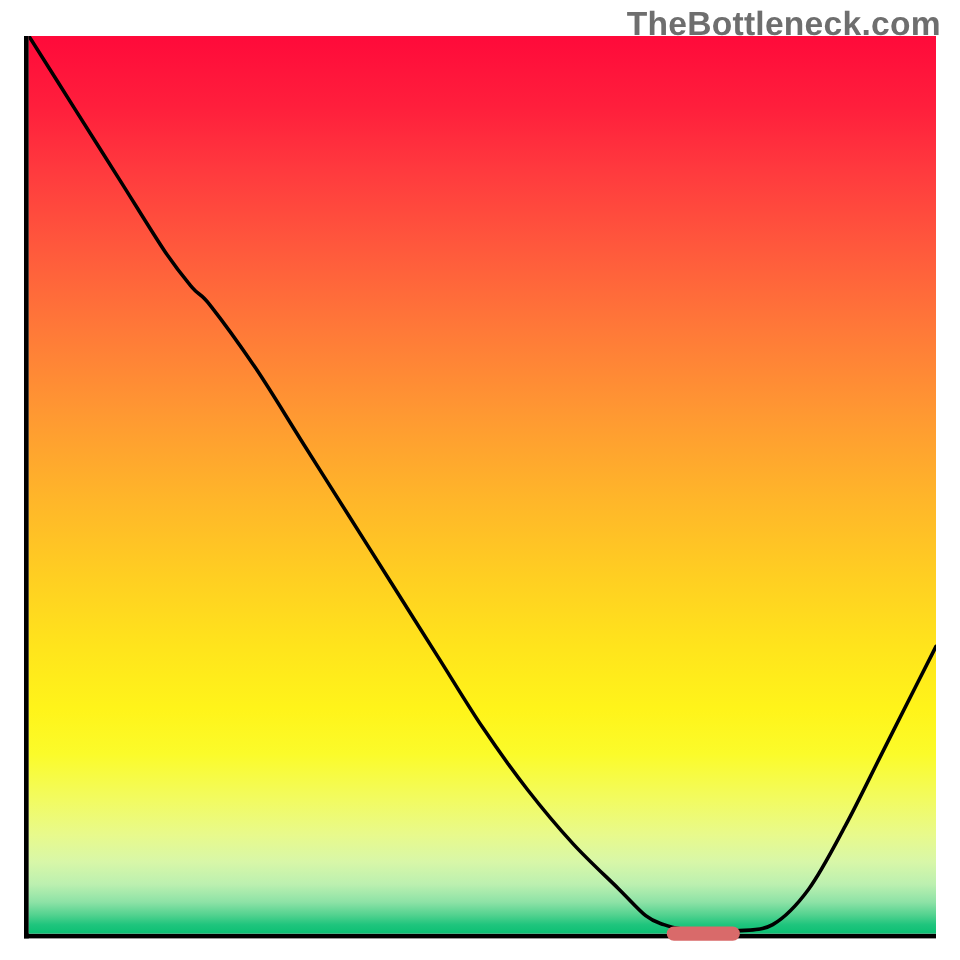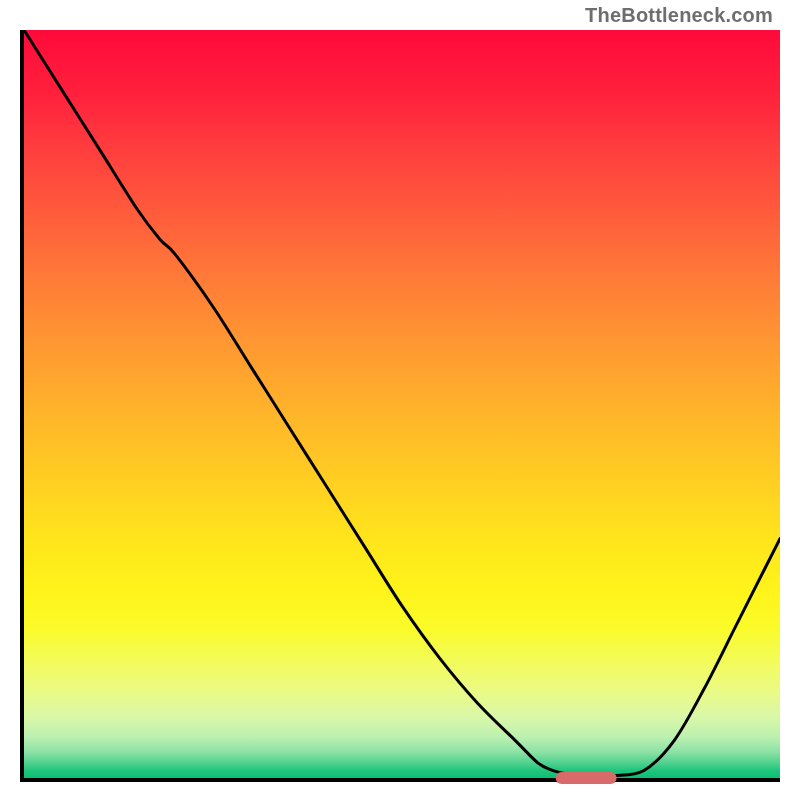--- a/index.html
+++ b/index.html
@@ -1,23 +1,23 @@
 <!DOCTYPE html>
 <html><head>
 <meta charset="utf-8">
 <style>
   * { margin: 0; padding: 0; box-sizing: border-box; }
   html, body { width: 800px; height: 800px; overflow: hidden; background: #fff; }
   .container { position: relative; width: 800px; height: 800px; }
   .watermark {
     position: absolute;
     top: 4px;
-    right: 27px;
+    right: 16px;
     font-family: Arial, Helvetica, sans-serif;
-    font-size: 20px;
+    font-size: 28px;
     font-weight: bold;
     color: #6e6e6e;
     letter-spacing: 0.2px;
     z-index: 10;
   }
   .plot-area {
     position: absolute;
     left: 20px;
     top: 30px;
     width: 760px;

